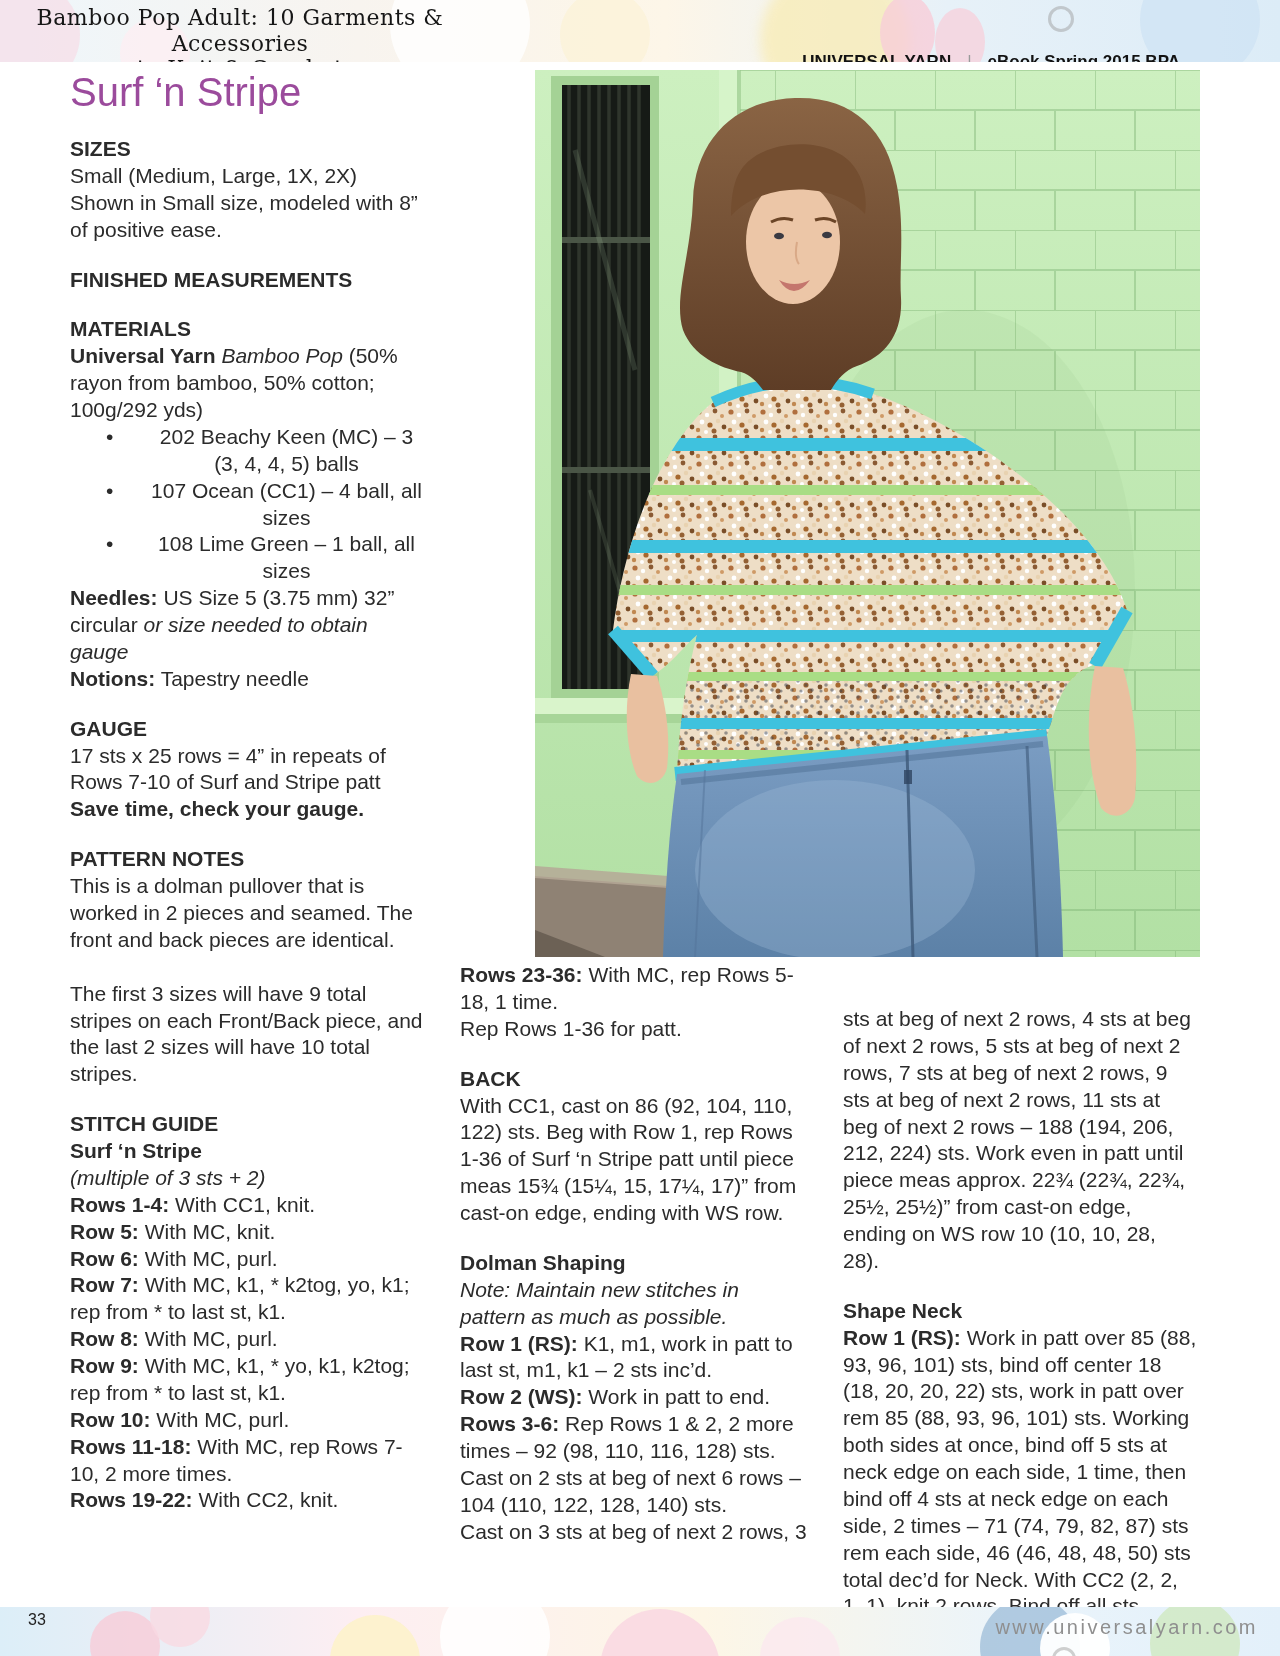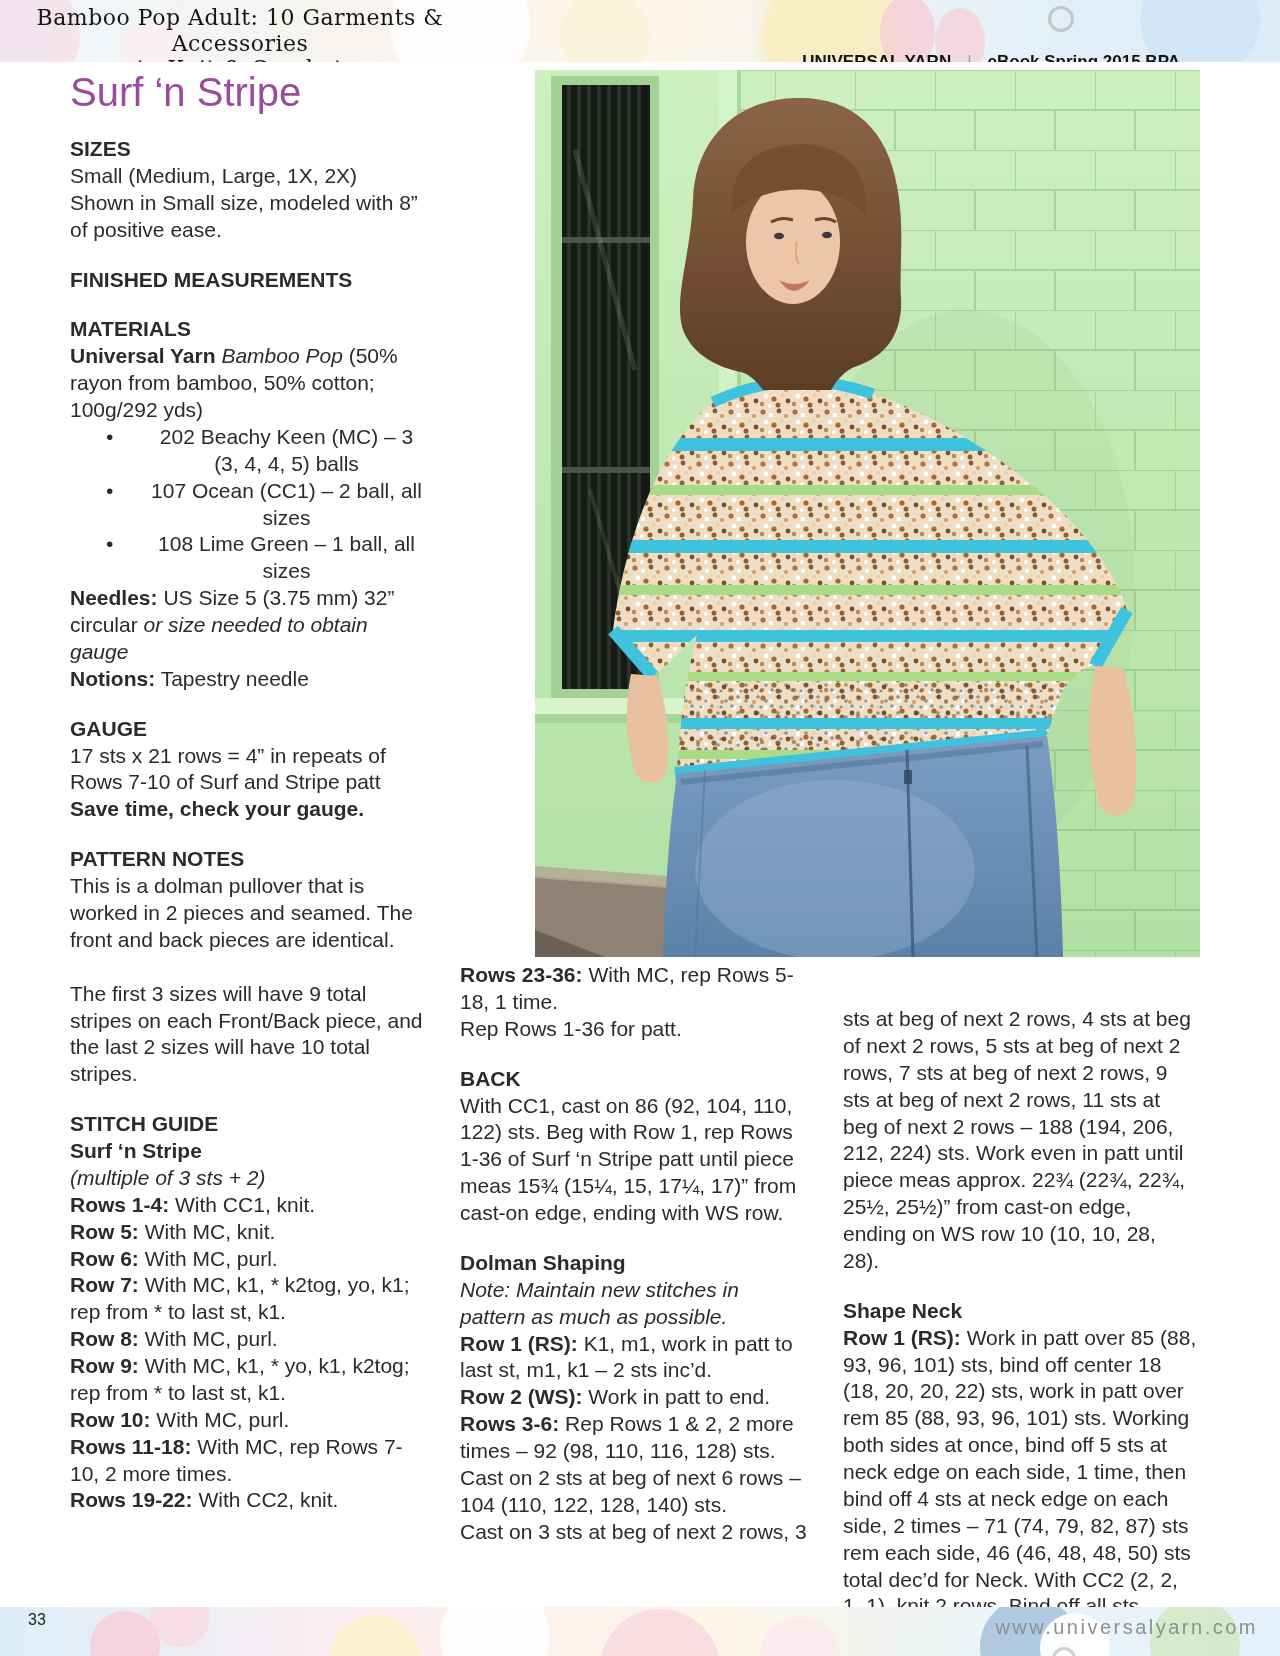--- a/index.html
+++ b/index.html
@@ -75,29 +75,29 @@
       <p>Shown in Small size, modeled with 8” of positive ease.</p>
     </div>
     <div class="sec">
       <p class="h">FINISHED MEASUREMENTS</p>
     </div>
     <div class="sec">
       <p class="h">MATERIALS</p>
       <p><b class="h">Universal Yarn</b> <i class="it">Bamboo Pop</i> <span>(50% rayon from bamboo, 50% cotton; 100g/292 yds)</span></p>
       <ul class="bullets">
         <li>202 Beachy Keen (MC) – 3 (3, 4, 4, 5) balls</li>
-        <li>107 Ocean (CC1) – 2 ball, all sizes</li>
+        <li>107 Ocean (CC1) – 4 ball, all sizes</li>
         <li>108 Lime Green – 1 ball, all sizes</li>
       </ul>
       <p><b class="h">Needles:</b> <span>US Size 5 (3.75 mm) 32” circular</span> <i class="it">or size needed to obtain gauge</i></p>
       <p><b class="h">Notions:</b> <span>Tapestry needle</span></p>
     </div>
     <div class="sec">
       <p class="h">GAUGE</p>
-      <p>17 sts x 21 rows = 4” in repeats of Rows 7-10 of Surf and Stripe patt</p>
+      <p>17 sts x 25 rows = 4” in repeats of Rows 7-10 of Surf and Stripe patt</p>
       <p class="h">Save time, check your gauge.</p>
     </div>
     <div class="sec">
       <p class="h">PATTERN NOTES</p>
       <p>This is a dolman pullover that is worked in 2 pieces and seamed. The front and back pieces are identical.</p>
       <p class="para-gap">The first 3 sizes will have 9 total stripes on each Front/Back piece, and the last 2 sizes will have 10 total stripes.</p>
     </div>
     <div class="sec">
       <p class="h">STITCH GUIDE</p>
       <p class="h">Surf ‘n Stripe</p>

